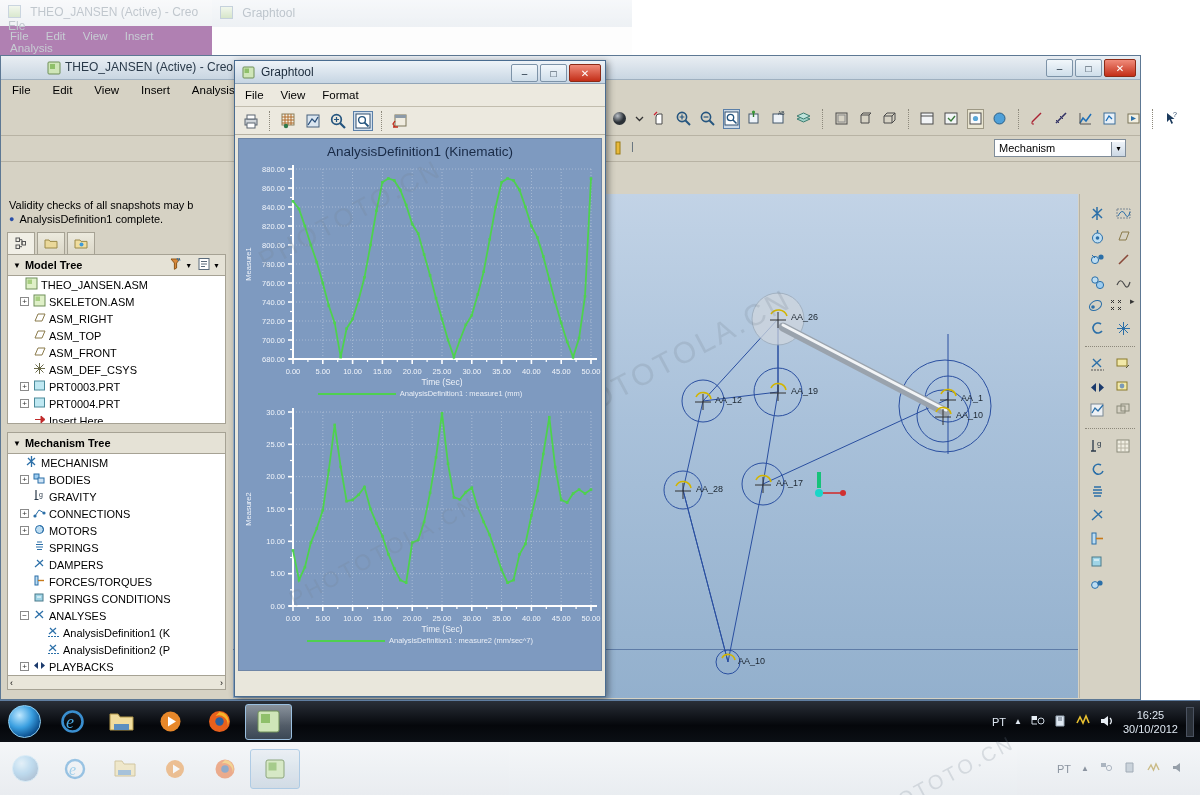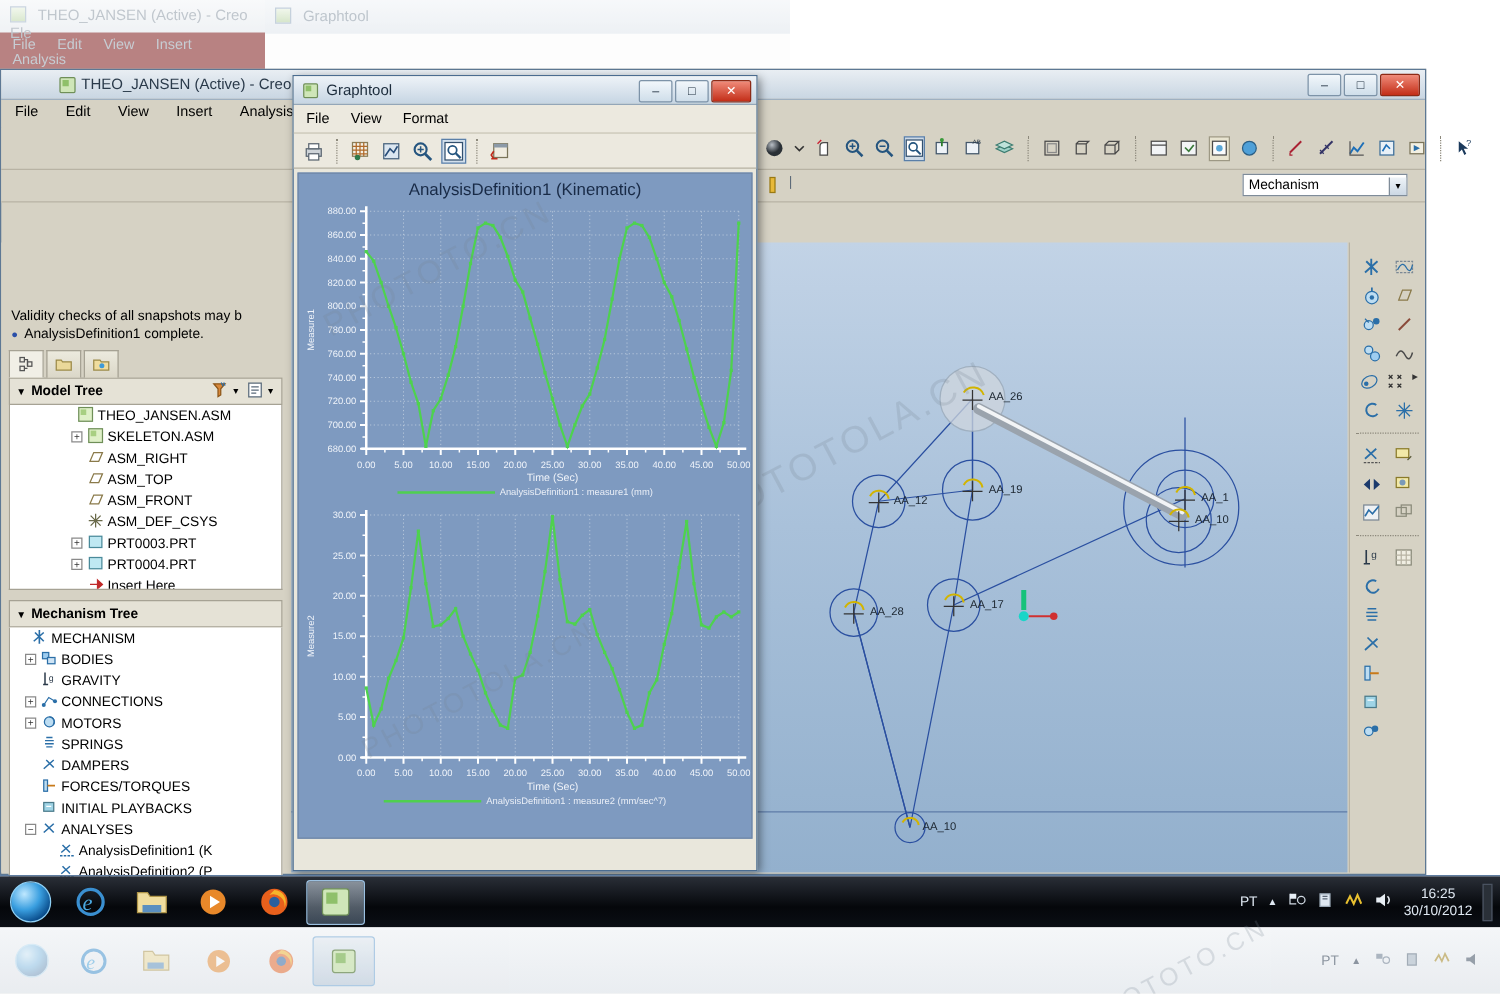--- a/index.html
+++ b/index.html
@@ -6,21 +6,21 @@
   html, body { margin:0; padding:0; }
   body {
     width:1200px; height:795px; position:relative; overflow:hidden;
     background:#ffffff;
     font-family:"Liberation Sans", sans-serif; font-size:11px; color:#000;
   }
 
   
   #ghost-creo {
     position:absolute; left:0; top:0; width:212px; height:62px;
-    background:#7f1d1d; opacity:.55;
+    background:#701a75; opacity:.55;
   }
   #ghost-creo .gt-bar {
     height:26px; padding:5px 0 0 8px; font-size:12px; color:#8e9aa6;
     background:linear-gradient(#f4f6f8,#e4e9ee);
   }
   #ghost-creo .gm-bar { height:22px; padding:4px 0 0 10px; color:#9aa5b0; font-size:11.5px; }
   #ghost-creo .gm-bar span { margin-right:14px; }
   #ghost-gt {
     position:absolute; left:212px; top:0; width:420px; height:62px;
     background:#fdfdfd; opacity:.6;
@@ -347,21 +347,21 @@
         </svg>
     </span>
     <span style="position:absolute;left:630px;top:4px;color:#5d6b79;">|</span>
     <div id="mechsel">
       <span>Mechanism</span>
       <span class="cv">▾</span>
     </div>
   </div>
 
   <div id="leftpane">
-    <div style="padding:4px 6px 2px 8px;font-size:11px;line-height:14px;margin-top:48px;">
+    <div style="padding:4px 6px 2px 8px;font-size:11px;line-height:14px;">
       <div>Validity checks of all snapshots may b</div>
       <div style="display:flex;gap:5px;align-items:center;">
         <span style="color:#2a4fa8;font-size:9px;">●</span>
         <span>AnalysisDefinition1 complete.</span>
       </div>
     </div>
 
     <div id="tabstrip">
       <div class="ptab act">
         <svg width="15" height="15" viewBox="0 0 15 15">
@@ -397,21 +397,21 @@
         </span>
         <span style="font-size:7px;margin:0 5px 0 2px;">▼</span>
         <span>
           <svg width="14" height="14" viewBox="0 0 14 14">
               <rect x="2" y="1.5" width="10" height="11" fill="#fff" stroke="#5a6a7a"></rect>
               <path d="M4 4.5h6M4 7h6M4 9.5h4" stroke="#5a6a7a"></path>
             </svg>
         </span>
         <span style="font-size:7px;margin-left:2px;">▼</span>
       </div>
-      <div class="treebox" id="model-tree-box" style="height:148px;padding-left:37px;">
+      <div class="treebox" id="model-tree-box" style="height:148px;">
           <div class="tnode">
             <span class="expn"></span>
             <span class="ticon"><svg width="13" height="13" viewBox="0 0 13 13">
                 <rect x="1" y="1" width="11" height="11" fill="#dff0c8" stroke="#6f8f58"></rect>
                 <rect x="2.5" y="2.5" width="4.5" height="4.5" fill="#a8cf82"></rect>
               </svg></span>
             <span>THEO_JANSEN.ASM</span>
           </div>
           <div class="tnode ind1">
             <span class="exp">+</span>
@@ -540,21 +540,21 @@
                 <path d="M5 6.5 h6" stroke="#c87a1a" stroke-width="1.4"></path>
               </svg></span>
             <span>FORCES/TORQUES</span>
           </div>
           <div class="tnode ind1">
             <span class="expn"></span>
             <span class="ticon"><svg width="13" height="13" viewBox="0 0 13 13">
                 <rect x="2" y="3" width="8" height="7" fill="#9fd4e6" stroke="#4a7a8a"></rect>
                 <path d="M4 6 h4" stroke="#fff"></path>
               </svg></span>
-            <span>INITIAL PLAYBACKS</span>
+            <span>SPRINGS CONDITIONS</span>
           </div>
           <div class="tnode ind1">
             <span class="exp">−</span>
             <span class="ticon"><svg width="13" height="13" viewBox="0 0 13 13" stroke="#2b6fa8" stroke-width="1.3" fill="none">
                 <path d="M2 10 L10 3 M3 3 L10 10"></path>
               </svg></span>
             <span>ANALYSES</span>
           </div>
           <div class="tnode ind2">
             <span class="expn"></span>

